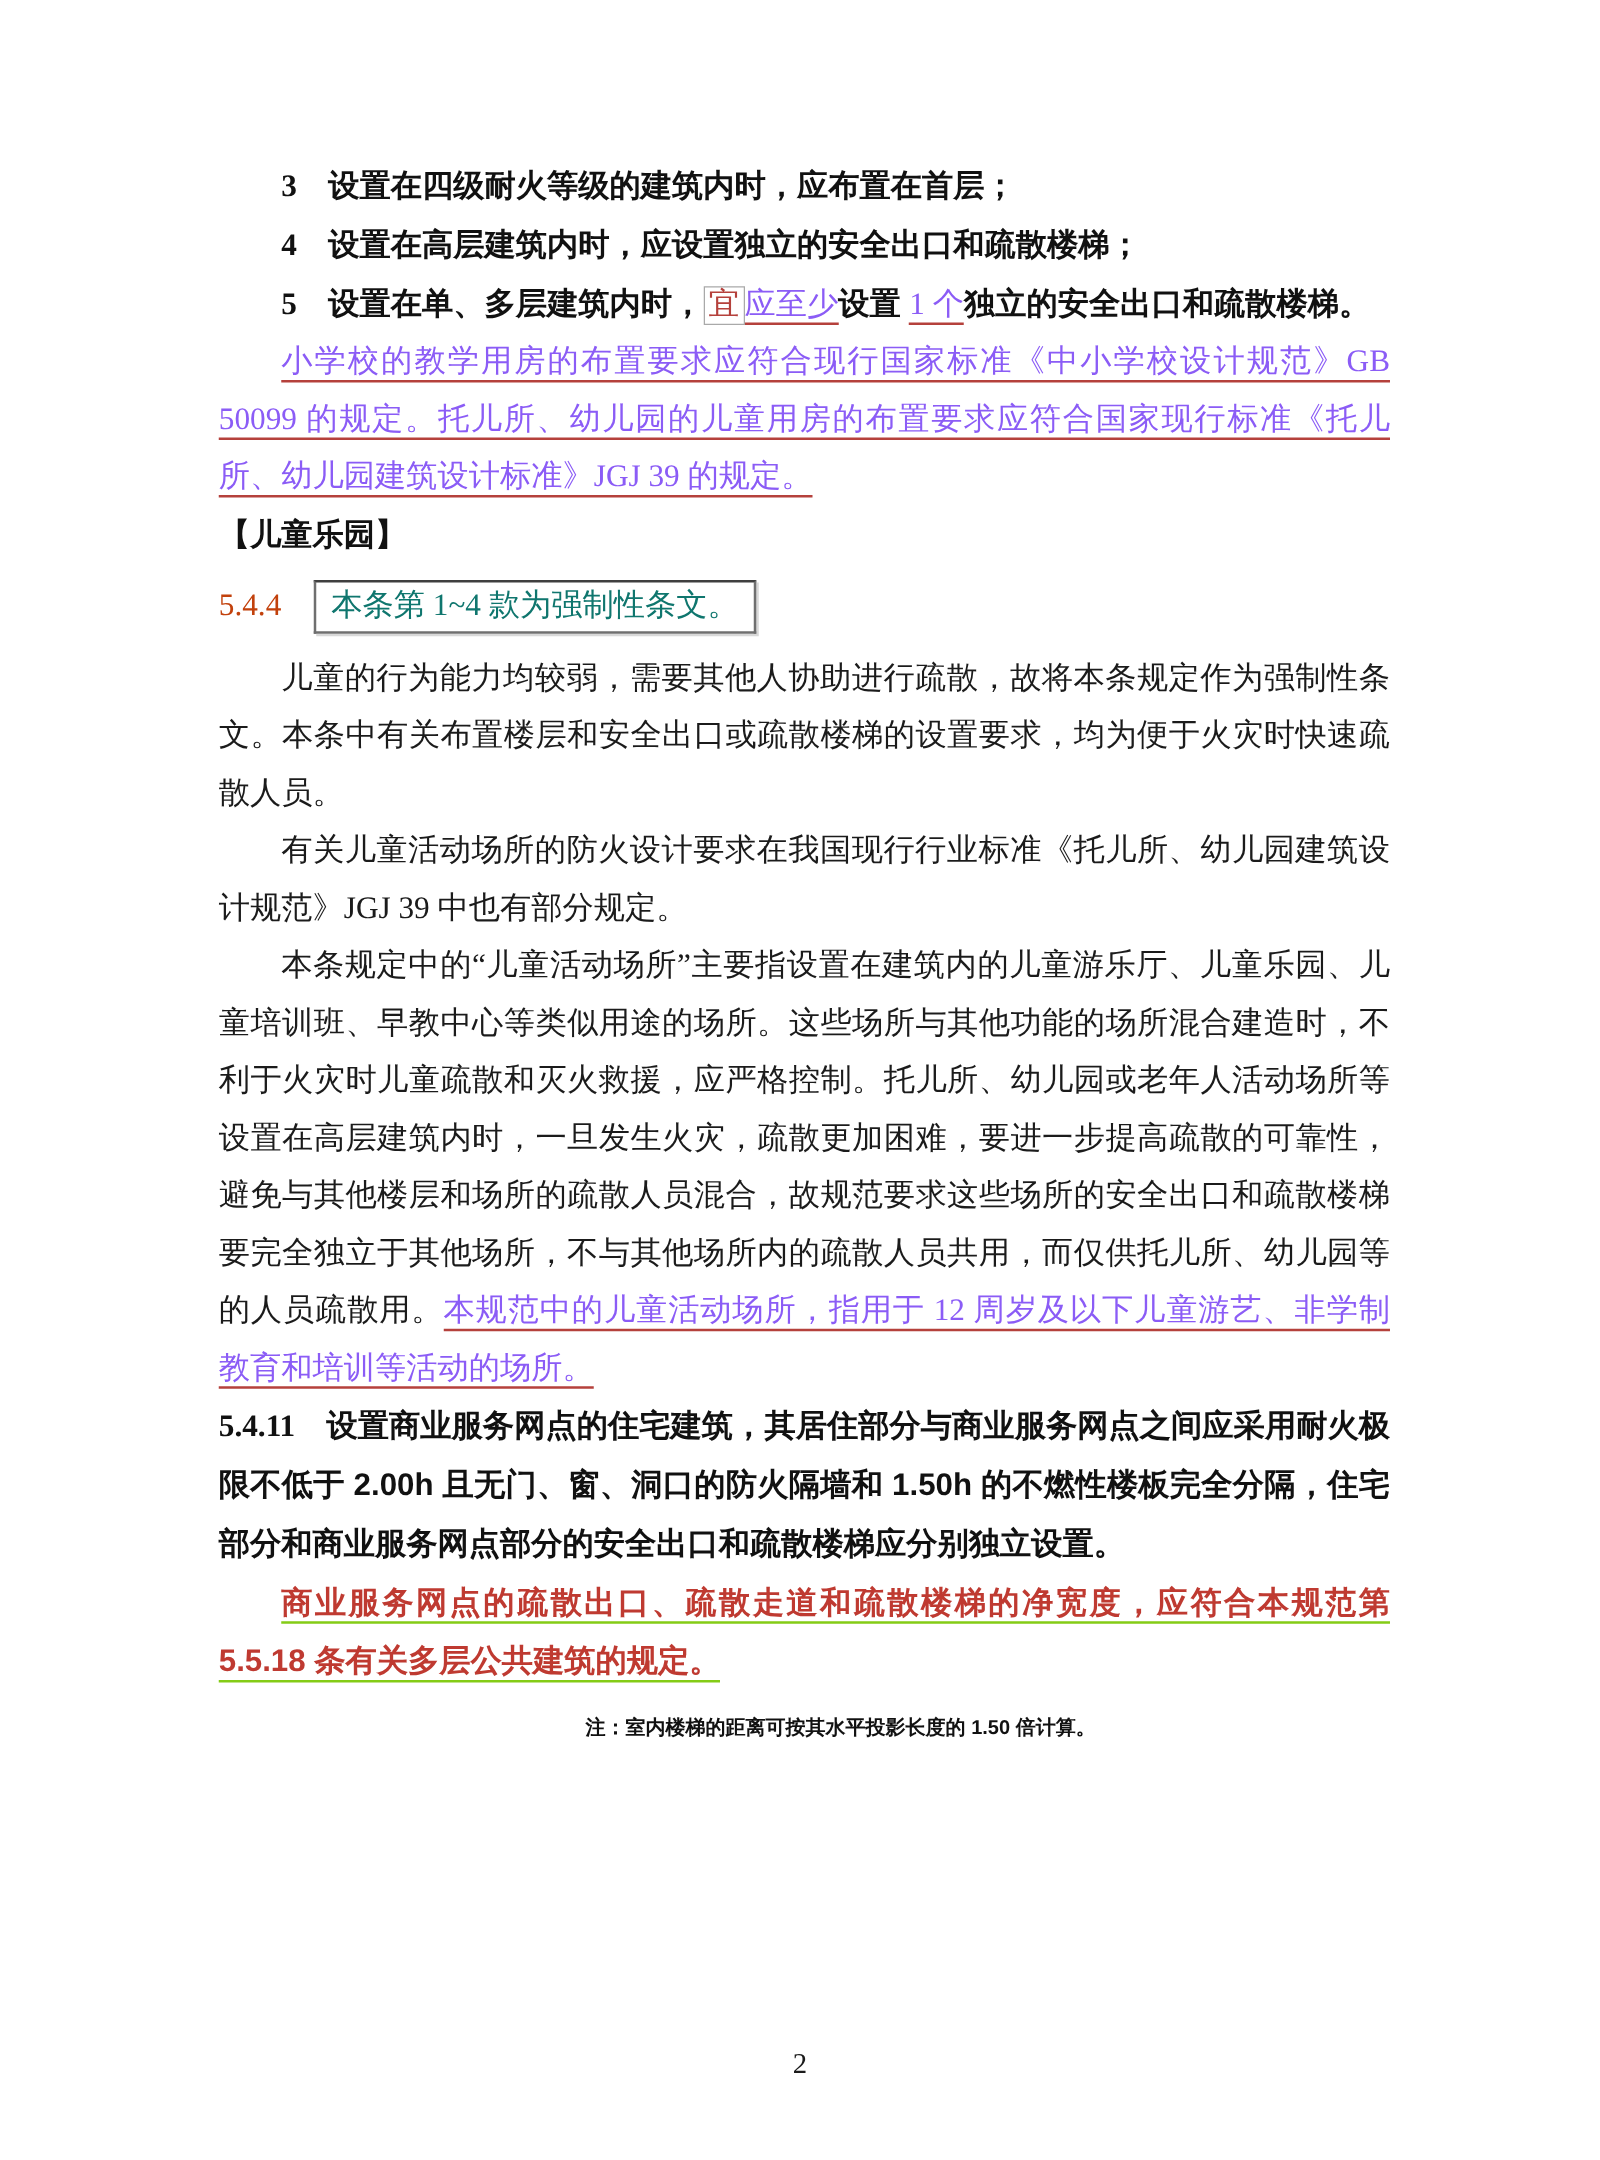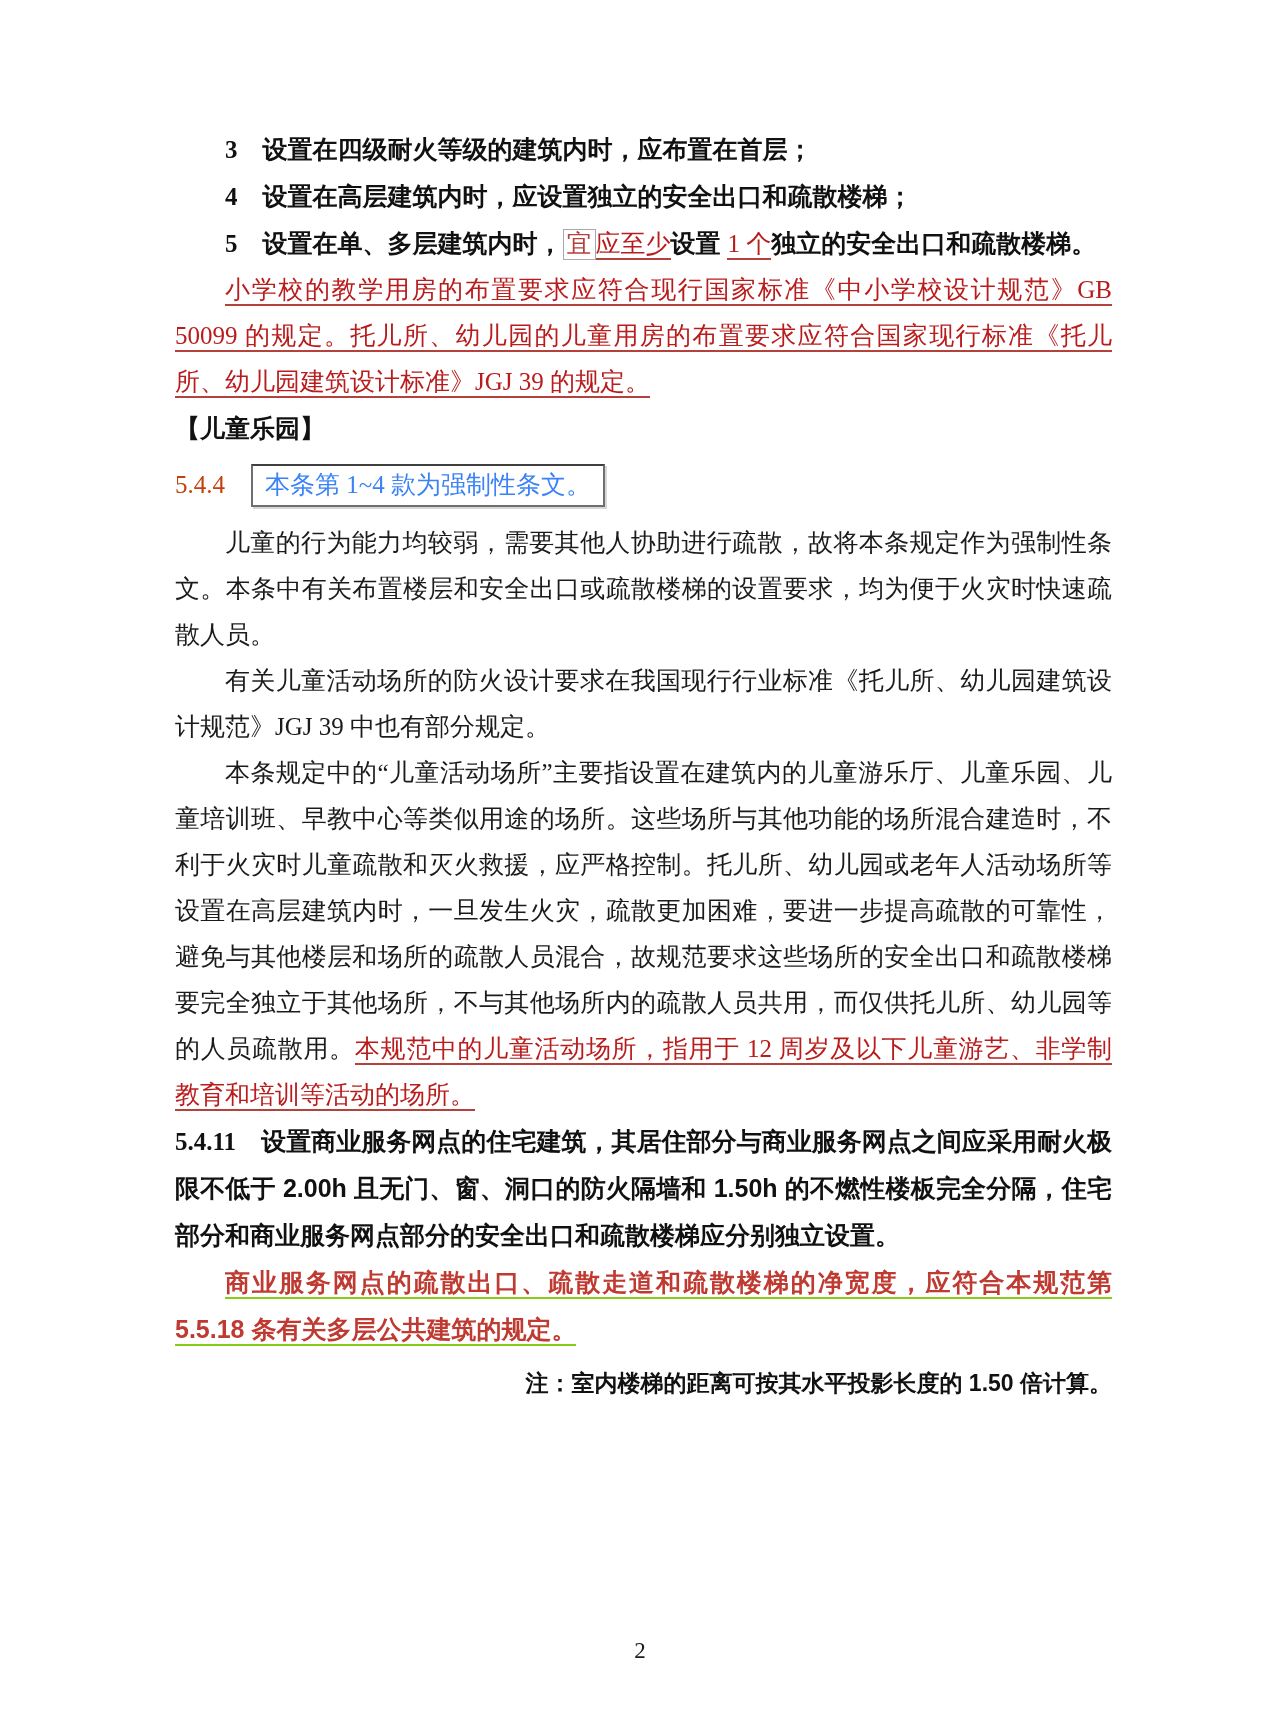--- a/index.html
+++ b/index.html
@@ -5,36 +5,36 @@
   html,body{margin:0;padding:0;}
   body{
     width:1280px;height:1728px;background:#ffffff;
     font-family:"Liberation Serif","DejaVu Serif",serif;
     color:#1b1b1b;position:relative;overflow:hidden;
   }
   .doc{padding:126px 168px 0 175px;}
   p{margin:0;text-align:justify;font-size:25px;line-height:46px;}
   .indent{text-indent:50px;}
   .clause-row{margin:10px 0 12px;}
-  .p-note{font-size:23px;line-height:40px;margin-top:10px;padding-left:58px;text-align:right;}
+  .p-note{font-size:16px;line-height:40px;margin-top:10px;padding-left:58px;text-align:center;}
   .footer{position:absolute;left:0;right:0;top:1638px;text-align:center;font-size:23px;color:#1b1b1b;}
 
   
   .run-k{font-family:"Liberation Sans","DejaVu Sans",sans-serif;font-weight:700;color:#111;margin-top:47px;}
   .run-knum{font-weight:700;color:#111;}
   .run-n{color:#1b1b1b;}
   .run-nnum{color:#c2410c;}
-  .run-ru{color:#b91c1c;border-bottom:2px solid #b5413c;padding-bottom:1px;}
+  .run-ru{color:#8b5cf6;border-bottom:2px solid #b5413c;padding-bottom:1px;}
   .run-rub{
     font-family:"Liberation Sans","DejaVu Sans",sans-serif;font-weight:700;
     color:#bf3a31;border-bottom:2px solid #84cc16;padding-bottom:1px;
   }
   .run-box{color:#b5413c;border:1px solid #a9a9a9;padding:0 3px 2px;}
   .run-rbox{
-    color:#3b82f6;border:2px solid #6f6f6f;border-top-color:#3f3f3f;
+    color:#0f766e;border:2px solid #6f6f6f;border-top-color:#3f3f3f;
     box-shadow:2px 2px 0 #d8d8d8;padding:5px 12px 7px;margin-left:26px;
     white-space:nowrap;
   }
   .run-ksup{font-weight:700;font-size:15px;vertical-align:10px;color:#111;}
   .run-knote{font-family:"Liberation Sans","DejaVu Sans",sans-serif;font-weight:700;color:#111;}
 </style>
 </head>
 <body>
 
 <div class="doc">

